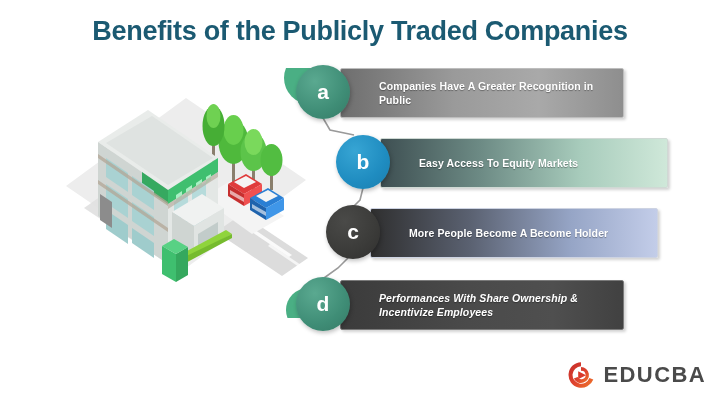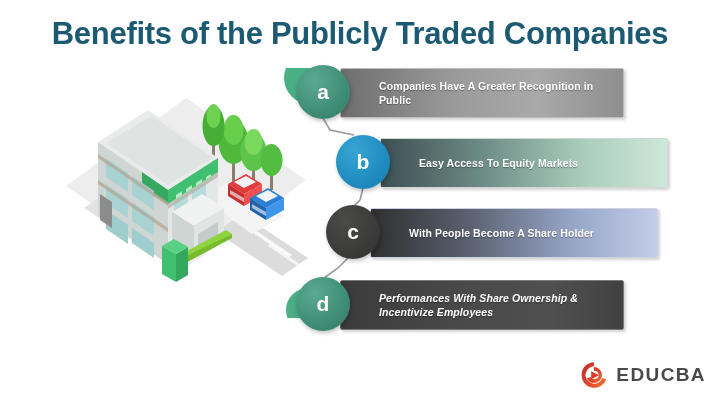--- a/index.html
+++ b/index.html
@@ -16,21 +16,21 @@
     background: #ffffff;
   }
 
   
   #page-title {
     position: absolute;
     left: 0;
     top: 16px;
     width: 720px;
     text-align: center;
-    font-size: 31px;
+    font-size: 27px;
     font-weight: bold;
     letter-spacing: -0.3px;
     color: #1b5a72;
     font-family: "Liberation Sans", sans-serif;
     white-space: nowrap;
   }
 
   
   #illustration {
     position: absolute;
@@ -129,21 +129,21 @@
   
   #logo {
     position: absolute;
     right: 14px;
     bottom: 14px;
     display: flex;
     align-items: center;
     gap: 7px;
   }
   #logo-text {
-    font-size: 19px;
+    font-size: 22px;
     font-weight: bold;
     color: #4a4a4a;
     letter-spacing: 1.4px;
     font-family: "Liberation Sans", sans-serif;
   }
 </style>
 </head>
 <body>
 
 <div id="page-title">Benefits of the Publicly Traded Companies</div>
@@ -267,21 +267,21 @@
 
   <div class="benefit-row row-b">
     <div class="benefit-bar bar-b">
       <span class="benefit-text">Easy Access To Equity Markets</span>
     </div>
     <div class="benefit-circle circle-b">b</div>
   </div>
 
   <div class="benefit-row row-c">
     <div class="benefit-bar bar-c">
-      <span class="benefit-text">With People Become A Share Holder</span>
+      <span class="benefit-text">More People Become A Become Holder</span>
     </div>
     <div class="benefit-circle circle-c">c</div>
   </div>
 
   <div class="benefit-row row-d">
     <div class="benefit-bar bar-d">
       <span class="benefit-text">Performances With Share Ownership &amp; Incentivize Employees</span>
     </div>
     <div class="benefit-circle circle-d">d</div>
   </div>

